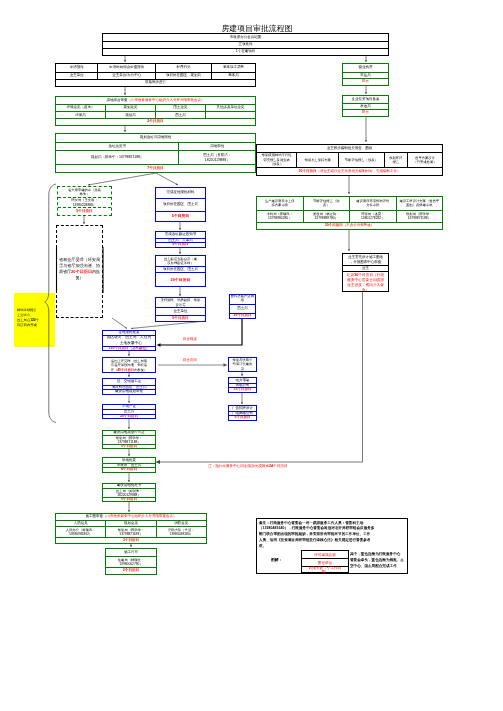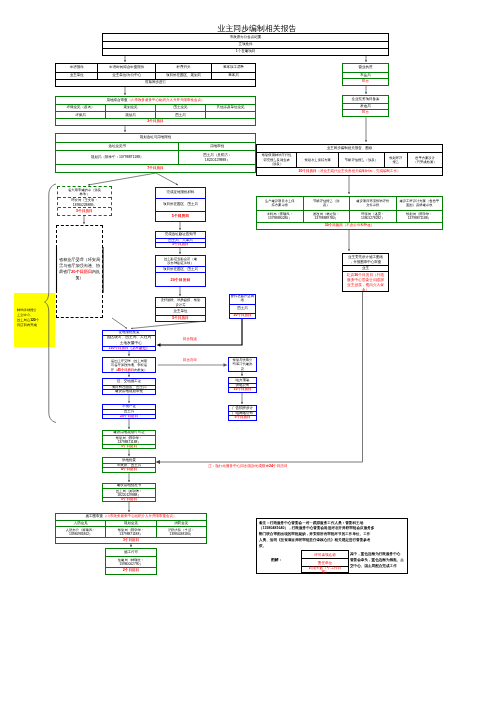--- a/index.html
+++ b/index.html
@@ -76,21 +76,21 @@
 <polygon points="127,328.5 125.2,328.2 126.1,327.0" fill="#404040"></polygon>
 <line x1="206" y1="321" x2="131" y2="328.5" stroke="#404040" stroke-width="0.65"></line>
 <polygon points="131,328.5 132.6,327.6 132.7,329.1" fill="#404040"></polygon>
 <path d="M242,319 L242,345 L159,345" fill="none" stroke="#000000" stroke-width="1.2"></path>
 <polygon points="156.5,345 160.5,343.2 160.5,346.8" fill="#000000"></polygon>
 <line x1="158" y1="365" x2="225" y2="365" stroke="#555555" stroke-width="0.7"></line>
 <polygon points="227.5,365 223.5,363.3 223.5,366.7" fill="#555555"></polygon>
 <path d="M362.5,292 L362.5,462 L159,462" fill="none" stroke="#555555" stroke-width="0.8"></path>
 <polygon points="155.5,462 160,460.1 160,463.9" fill="#404040"></polygon>
 </svg>
-<div class="lbl" style="left:182px;top:25px;width:150px;font-size:7.8px;font-weight:normal;letter-spacing:0.1px;line-height:1;font-family:'DejaVu Serif',serif;">业主同步编制相关报告</div>
+<div class="lbl" style="left:182px;top:25px;width:150px;font-size:7.8px;font-weight:normal;letter-spacing:0.1px;line-height:1;font-family:'DejaVu Serif',serif;">房建项目审批流程图</div>
 <div class="bx" style="left:102px;top:33px;width:287px;height:23px;border:1px solid #000000;">
 <div class="tr" style="height:8px;">
         <div class="td " style="flex:1;font-size:3.5px;">市政府办公会议纪要</div>
       </div>
 <div class="tr" style="height:7px;border-top:1px solid #000000;">
         <div class="td " style="flex:1;font-size:3.5px;">立项批件</div>
       </div>
 <div class="tr" style="height:8px;border-top:1px solid #000000;">
         <div class="td " style="flex:1;font-size:3.5px;">1个在建项目</div>
       </div>

